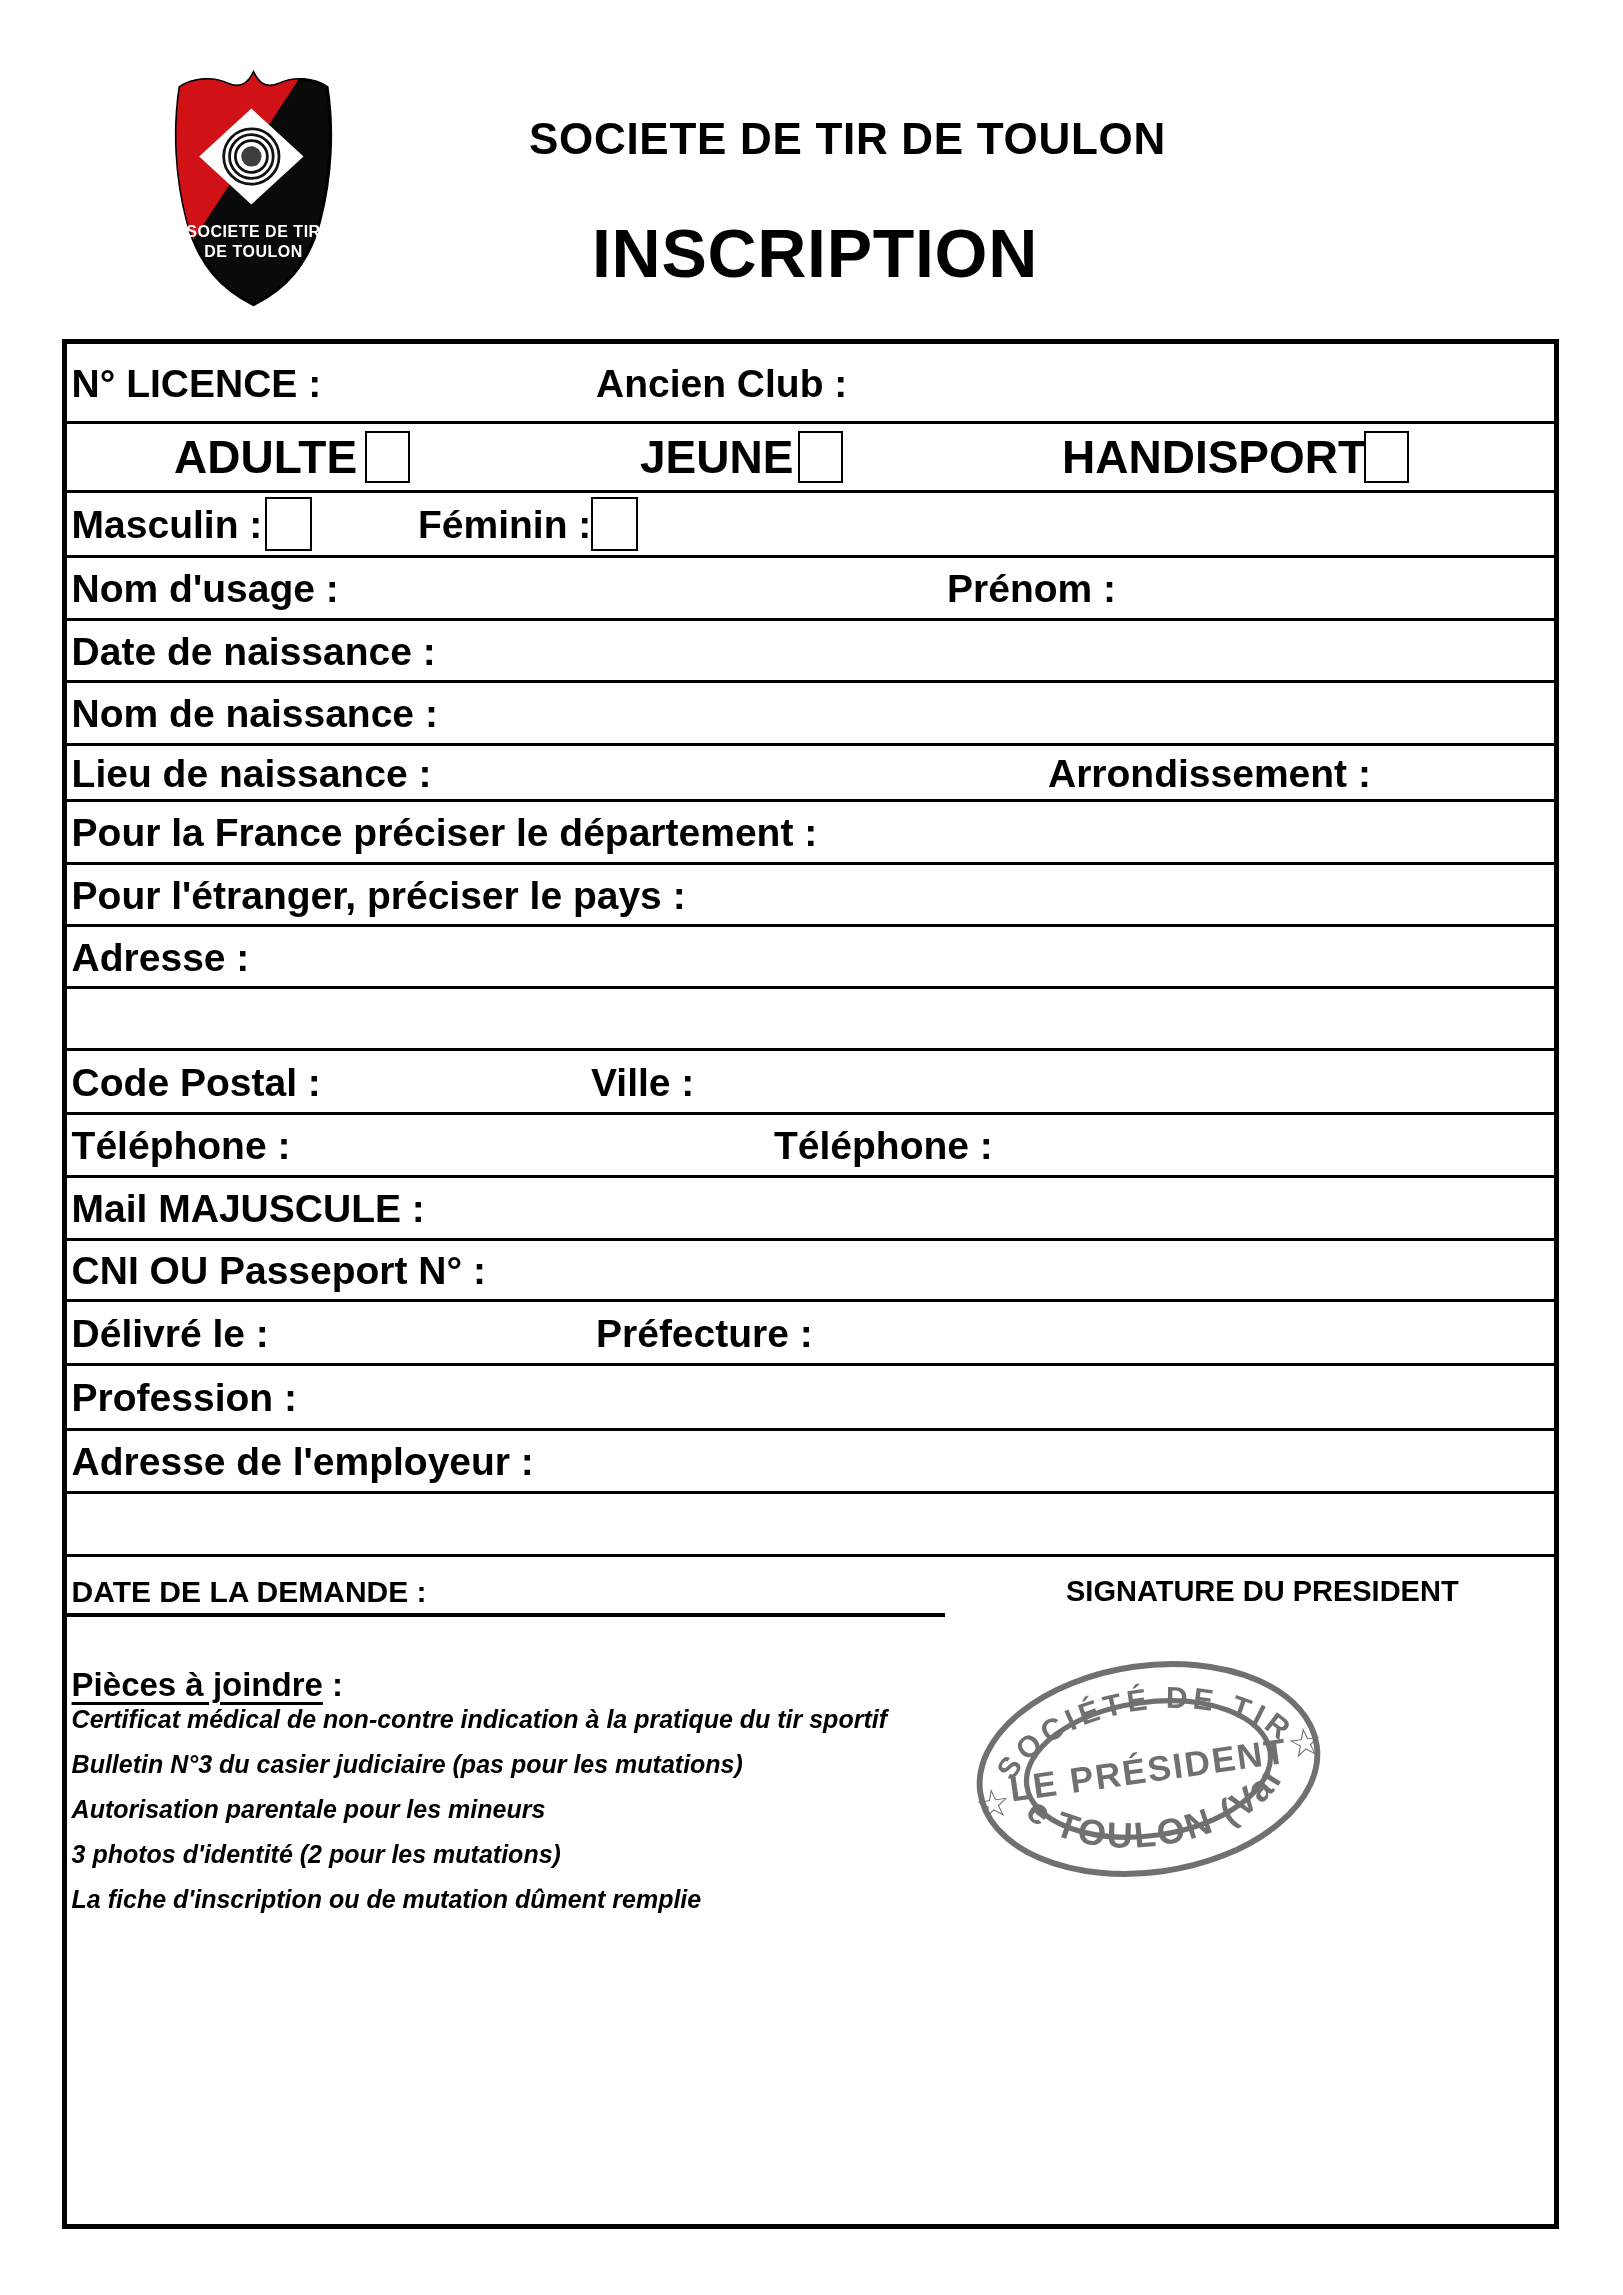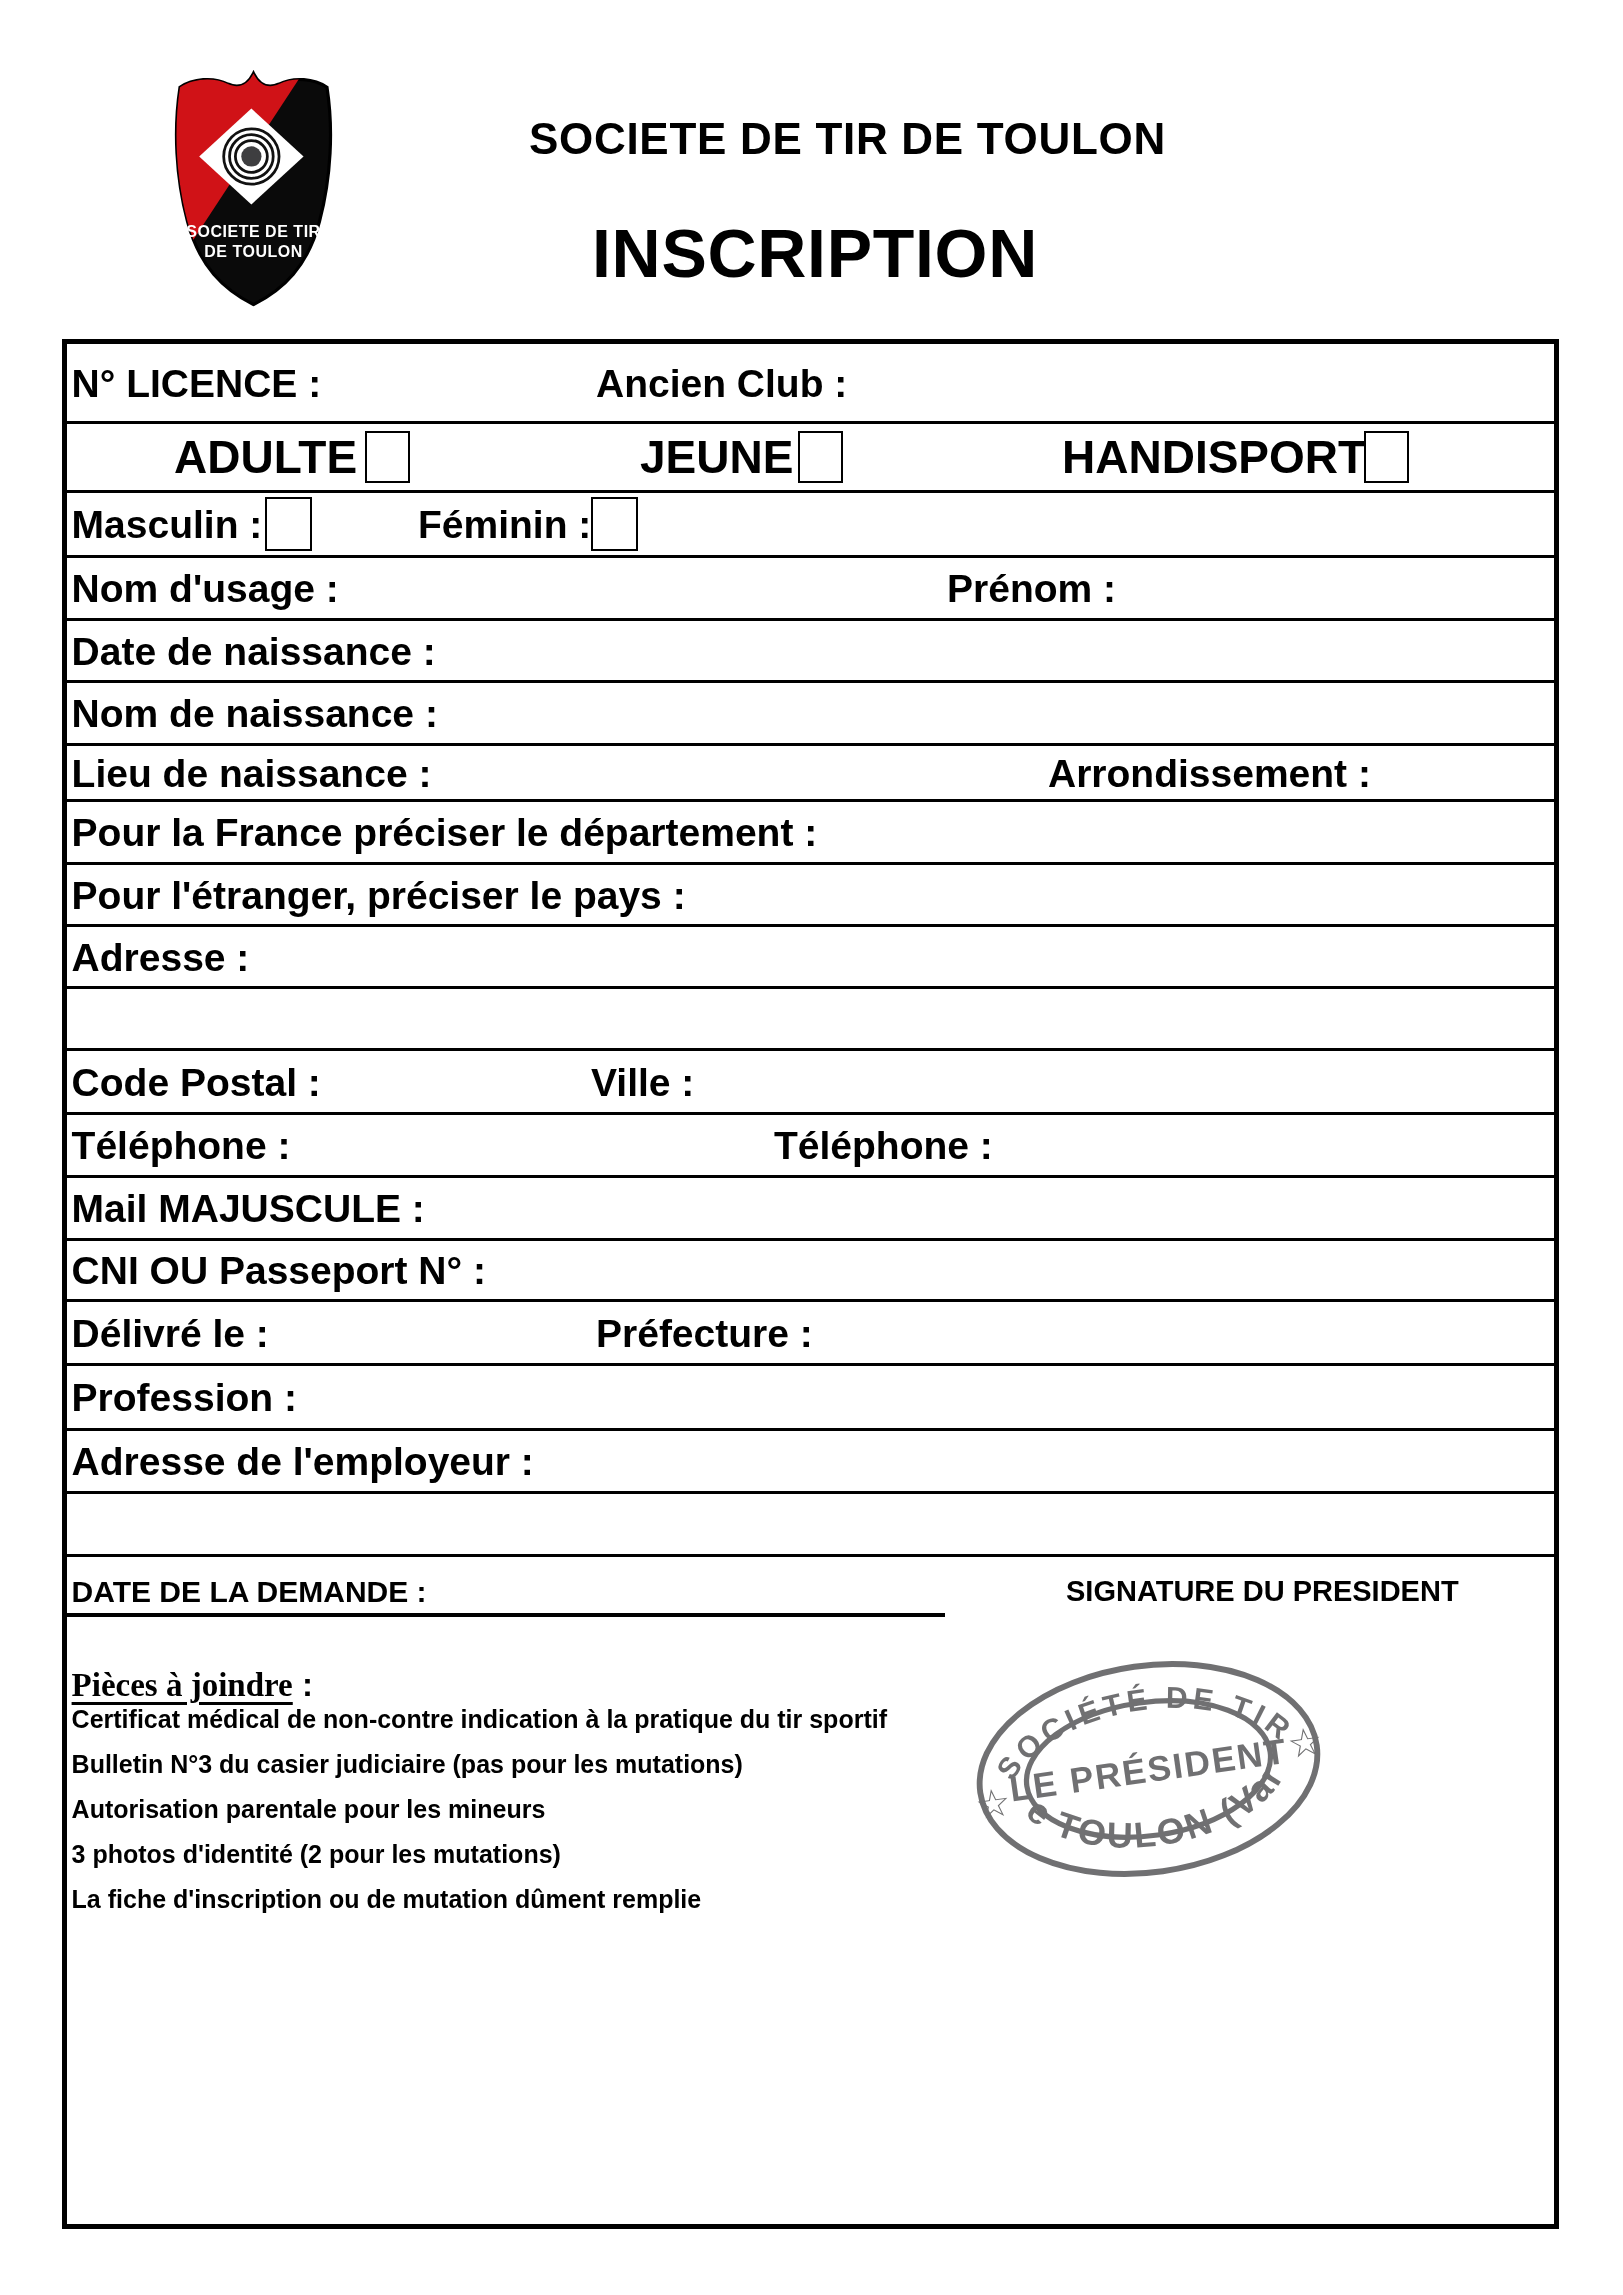--- a/index.html
+++ b/index.html
@@ -36,22 +36,22 @@
   }
   .cb.lg{width:105px;height:109px;}
   .cb.sm{width:45px;height:52px;border-width:2.6px;}
   .cb.md{width:47px;height:54px;border-width:2.6px;}
   
   .abs{position:absolute;white-space:nowrap;line-height:1;}
   .date-lbl{left:4.6px;top:19.6px;font-size:30px;}
   .sig-lbl{left:999px;top:19.6px;font-size:29px;}
   .date-line{position:absolute;left:0;top:56px;width:878px;height:3.9px;background:#000;}
   .pieces-h{left:4.6px;top:111px;font-size:33px;}
-  .pieces-h .u{text-decoration:underline;text-decoration-thickness:2.6px;text-underline-offset:5.9px;font-family:Liberation Serif, serif;}
-  .pieces-list{position:absolute;left:4.6px;top:140px;font-size:25px;line-height:45px;white-space:nowrap;}
+  .pieces-h .u{text-decoration:underline;text-decoration-thickness:2.6px;text-underline-offset:5.9px;}
+  .pieces-list{position:absolute;left:4.6px;top:140px;font-size:25px;line-height:45px;white-space:nowrap;font-style:italic;}
   .stamp{position:absolute;left:898px;top:97px;width:367px;height:230px;transform:rotate(-8deg);opacity:.85;}
   .stamp text{font-family:"Liberation Sans","DejaVu Sans",sans-serif;font-weight:bold;fill:#58585a;}
   .st-t{font-size:46px;letter-spacing:7px;}
   .st-b{font-size:55px;letter-spacing:4px;}
   .st-c{font-size:54px;letter-spacing:3px;}
   .st-s{font-size:60px;}
   .logo-txt{font-weight:bold;fill:#ffffff;}
 </style>
 </head>
 <body>

